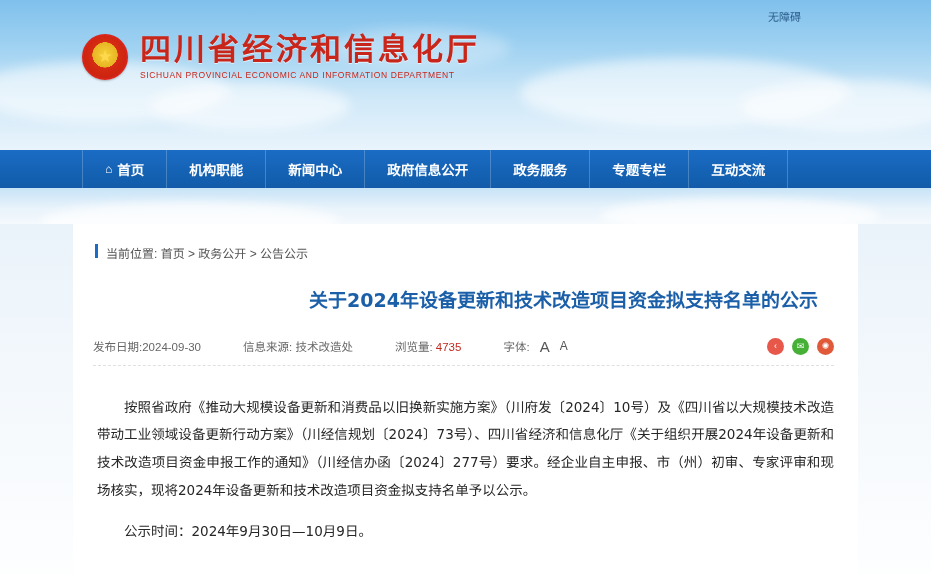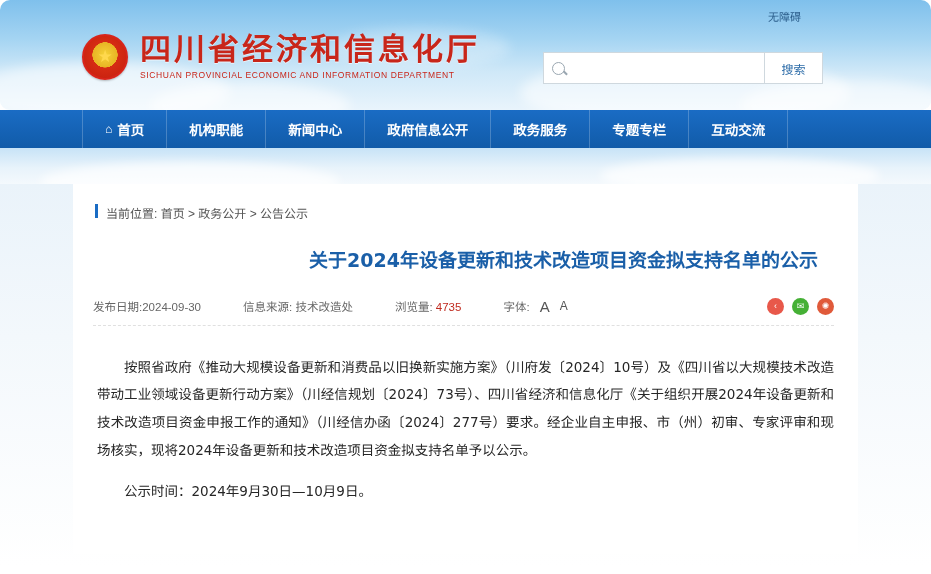--- a/index.html
+++ b/index.html
@@ -12,24 +12,23 @@
   }
   body {
     background: #ffffff;
     position: relative;
   }
 
   
   .header-banner {
     position: relative;
     width: 931px;
-    height: 110px;
+    height: 150px;
     background: linear-gradient(180deg, #7fc0ec 0%, #a4d4f2 35%, #cfe8f8 65%, #e9f4fc 100%);
     overflow: hidden;
-    border-radius: 10px;
   }
   .cloud {
     position: absolute;
     background: rgba(255,255,255,0.55);
     border-radius: 50%;
     filter: blur(6px);
   }
   .c1 { width: 260px; height: 60px; left: -30px; top: 62px; }
   .c2 { width: 200px; height: 48px; left: 150px; top: 82px; }
   .c3 { width: 330px; height: 70px; left: 520px; top: 58px; }
@@ -292,27 +291,20 @@
   <div class="accessibility">无障碍</div>
 
   <div class="brand">
     <div class="emblem"></div>
     <div class="brand-text">
       <div class="brand-cn">四川省经济和信息化厅</div>
       <div class="brand-en">SICHUAN PROVINCIAL ECONOMIC AND INFORMATION DEPARTMENT</div>
     </div>
   </div>
 
-  <div class="search-wrap">
-    <div class="search-box">
-      <span class="search-icon"></span>
-      <input class="search-input" type="text" placeholder="" style="">
-    </div>
-    <button class="search-btn">搜索</button>
-  </div>
 </div>
 
 <div class="nav">
   <div class="nav-item">
     <span class="home-icon">⌂</span>
     <span>首页</span>
   </div>
   <div class="nav-item">
     <span>机构职能</span>
   </div>

